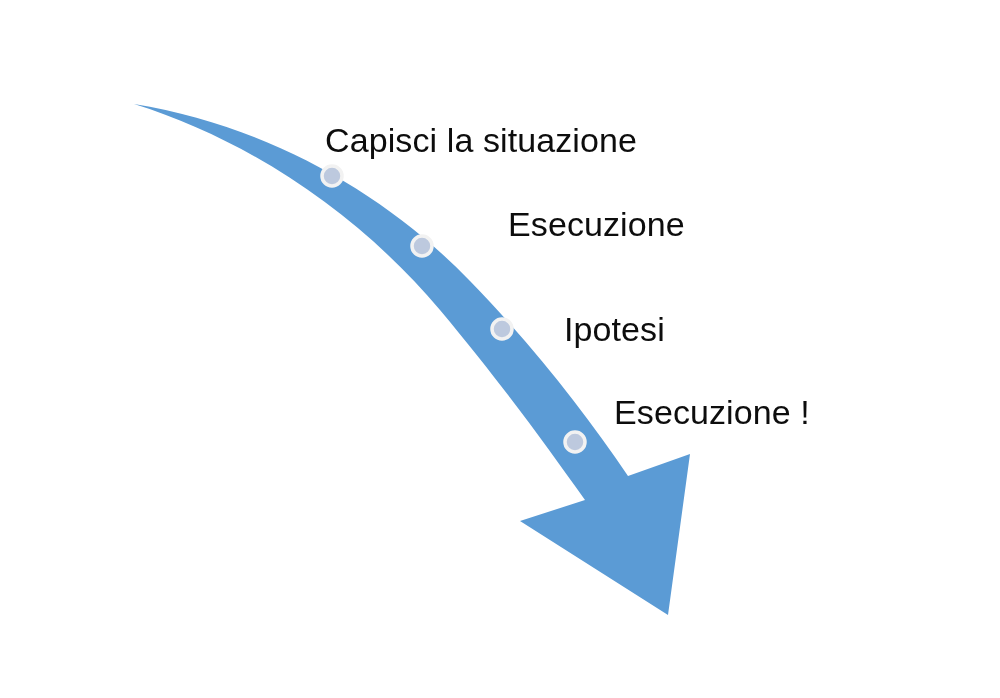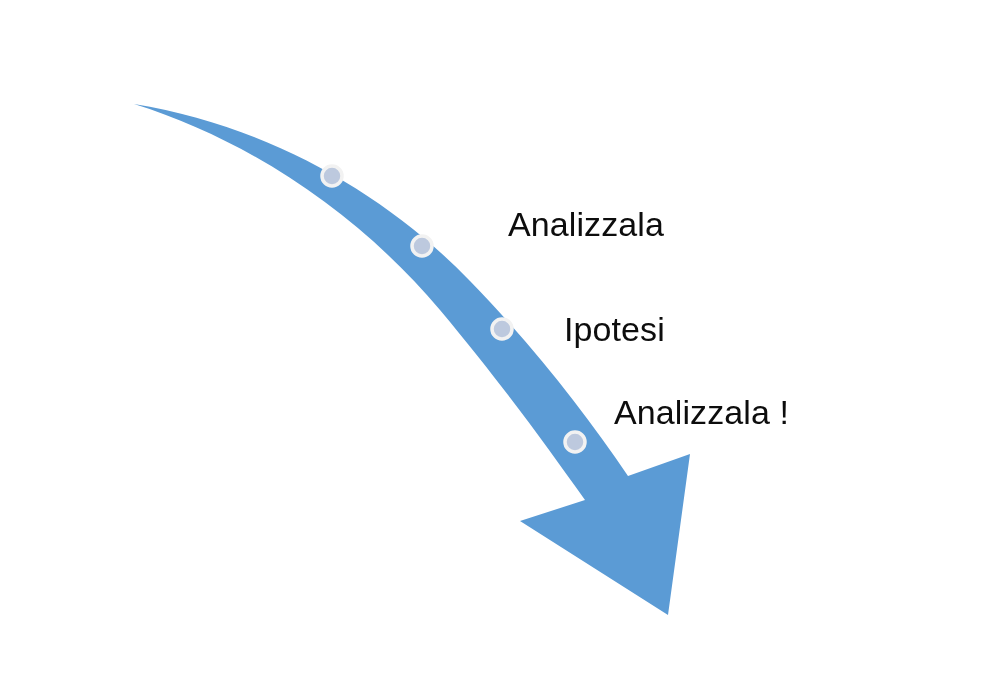--- a/index.html
+++ b/index.html
@@ -59,20 +59,21 @@
              Z"></path>
 
     <g>
       <circle cx="332" cy="176" r="10" fill="#BDC9DE" stroke="#F2F2F2" stroke-width="3.5"></circle>
       <circle cx="422" cy="246" r="10" fill="#BDC9DE" stroke="#F2F2F2" stroke-width="3.5"></circle>
       <circle cx="502" cy="329" r="10" fill="#BDC9DE" stroke="#F2F2F2" stroke-width="3.5"></circle>
       <circle cx="575" cy="442" r="10" fill="#BDC9DE" stroke="#F2F2F2" stroke-width="3.5"></circle>
     </g>
   </svg>
 
+  <div class="step-label label-1" style="color: rgb(13, 13, 13);">Capisci la situazione</div>
 
-  <div class="step-label label-2" style="color: rgb(13, 13, 13);">Analizzala</div>
+  <div class="step-label label-2" style="color: rgb(13, 13, 13);">Esecuzione</div>
 
   <div class="step-label label-3" style="color: rgb(13, 13, 13);">Ipotesi</div>
 
-  <div class="step-label label-4" style="color: rgb(13, 13, 13);">Analizzala !</div>
+  <div class="step-label label-4" style="color: rgb(13, 13, 13);">Esecuzione !</div>
 
 </div>
 
 </body></html>

